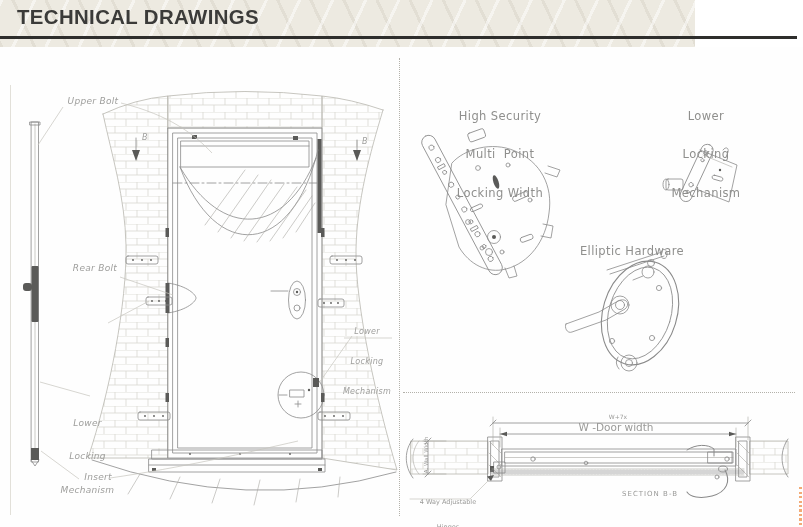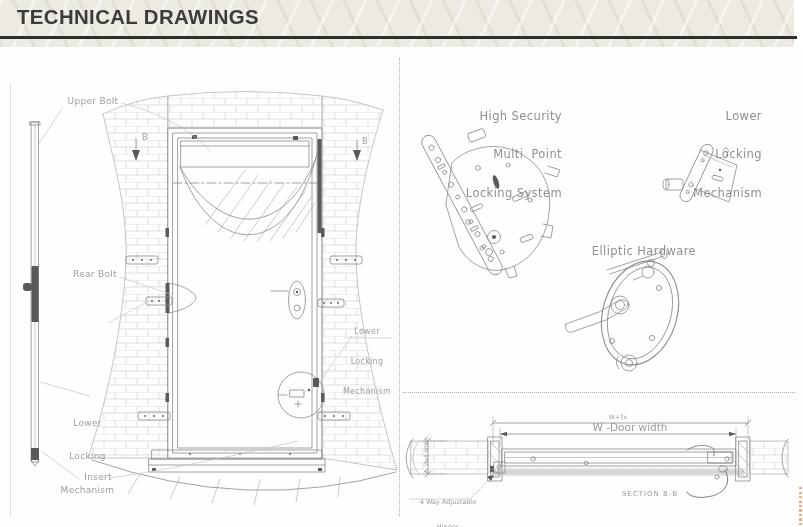--- a/index.html
+++ b/index.html
@@ -1,19 +1,19 @@
 <!DOCTYPE html>
 <html><head>
 <meta charset="utf-8">
 <style>
   html,body{margin:0;padding:0;background:#ffffff;}
   .page{position:relative;width:803px;height:527px;background:#ffffff;overflow:hidden;
         font-family:"DejaVu Sans",sans-serif;}
   
-  .banner{position:absolute;left:0;top:0;width:794px;height:47px;background-color:#edeae1;
+  .banner{position:absolute;left:0;top:0;width:695px;height:47px;background-color:#edeae1;
     background-image:
       repeating-linear-gradient(115deg, rgba(255,255,255,.5) 0 3px, rgba(255,255,255,0) 3px 30px),
       repeating-linear-gradient(65deg, rgba(213,208,196,.45) 0 3px, rgba(213,208,196,0) 3px 30px);}
   .banner-title{position:absolute;left:17px;top:5px;font-family:"Liberation Sans",sans-serif;
     font-weight:700;font-size:21px;letter-spacing:.4px;color:#3b3b39;transform:scaleX(.97);
     transform-origin:left center;}
   .banner-rule{position:absolute;left:0;top:36px;width:797px;height:2.5px;background:#2e2e2c;}
   .content{position:absolute;left:0;top:47px;width:803px;height:480px;background:#fefefe;}
   .left-hairline{position:absolute;left:10px;top:85px;height:430px;width:0;
     border-left:1px solid #e2e0d9;}
@@ -26,23 +26,23 @@
     background:repeating-linear-gradient(180deg,#f2aa76 0 2px,transparent 2px 4.5px);}
   
   svg.art{position:absolute;left:0;top:0;}
   .ln{stroke:#8a8a8a;fill:none;stroke-width:.8;stroke-linecap:round;stroke-linejoin:round;}
   .lt{stroke:#aaa8a2;fill:none;stroke-width:.6;}
   .dk{fill:#5a5a58;stroke:none;}
   .ldr{stroke:#c6c4bd;fill:none;stroke-width:.7;}
   .wall{fill:url(#brick);stroke:#b9b7b0;stroke-width:.8;}
   
   .lbl{position:absolute;color:#9e9e9c;font-size:9px;line-height:1.25;text-align:center;
-       letter-spacing:.3px;white-space:pre;}
+       letter-spacing:.3px;white-space:pre;font-style:italic;}
   .lbl.small{font-size:8px;}
-  .ttl{position:absolute;color:#8f8f8d;font-size:11.5px;line-height:1.12;text-align:right;
+  .ttl{position:absolute;color:#8f8f8d;font-size:11.5px;line-height:1.12;text-align:center;
        letter-spacing:.4px;white-space:pre;}
   .dim{position:absolute;color:#9a9a98;text-align:center;white-space:pre;}
   .rot{transform:rotate(-90deg);transform-origin:center center;}
 </style>
 </head>
 <body>
 
 <div class="page">
 
   <div class="banner">
@@ -280,49 +280,49 @@
       <path class="lt" d="M423,441 H446 M423,474 H446"></path>
       <path d="M428,441 V474"></path>
       <path d="M425,444 l6,-6 M425,477 l6,-6"></path>
 
       <path class="ldr" d="M410,499 H470 L492,477"></path>
       <path class="dk" d="M494,475 l-7,1.5 4,4.5 Z"></path>
     </g>
   </svg>
 
   <div class="lbl" style="left:58px;top:96px;width:70px;">Upper Bolt</div>
-  <div class="lbl" style="left:64px;top:269px;width:62px;">Rear Bolt</div>
+  <div class="lbl" style="left:64px;top:263px;width:62px;">Rear Bolt</div>
   <div class="lbl" style="left:35px;top:395px;width:105px;">
     <div>Lower</div>
     <div>Locking</div>
     <div>Mechanism</div>
   </div>
   <div class="lbl" style="left:72px;top:472px;width:52px;">Insert</div>
   <div class="lbl small" style="left:338px;top:307px;width:58px;">
     <div>Lower</div>
     <div>Locking</div>
     <div>Mechanism</div>
   </div>
   <div class="lbl small" style="left:139px;top:133px;width:12px;">B</div>
   <div class="lbl small" style="left:359px;top:137px;width:12px;">B</div>
 
   <div class="ttl" style="left:438px;top:84px;width:124px;">
     <div>High Security</div>
     <div>Multi  Point</div>
-    <div>Locking System</div>
+    <div>Locking Width</div>
   </div>
   <div class="ttl" style="left:650px;top:84px;width:112px;">
     <div>Lower</div>
     <div>Locking</div>
     <div>Mechanism</div>
   </div>
   <div class="ttl" style="left:568px;top:245px;width:128px;">Elliptic Hardware</div>
 
   <div class="dim" style="left:588px;top:413px;width:60px;font-size:6px;">W+7x</div>
-  <div class="dim" style="left:570px;top:421px;width:120px;font-size:10.5px;">W -Door width</div>
+  <div class="dim" style="left:556px;top:421px;width:120px;font-size:10.5px;">W -Door width</div>
   <div class="dim rot" style="left:396px;top:452px;width:60px;font-size:5.5px;">A. Wall Width</div>
   <div class="dim" style="left:404px;top:481px;width:88px;font-size:6.5px;line-height:1.3;">
     <div>4 Way Adjustable</div>
     <div>Hinges</div>
   </div>
   <div class="dim" style="left:600px;top:490px;width:100px;font-size:7px;letter-spacing:1px;">SECTION B-B</div>
 
   <div class="vdivider"></div>
   <div class="hdivider"></div>
   <div class="orange-dots"></div>

